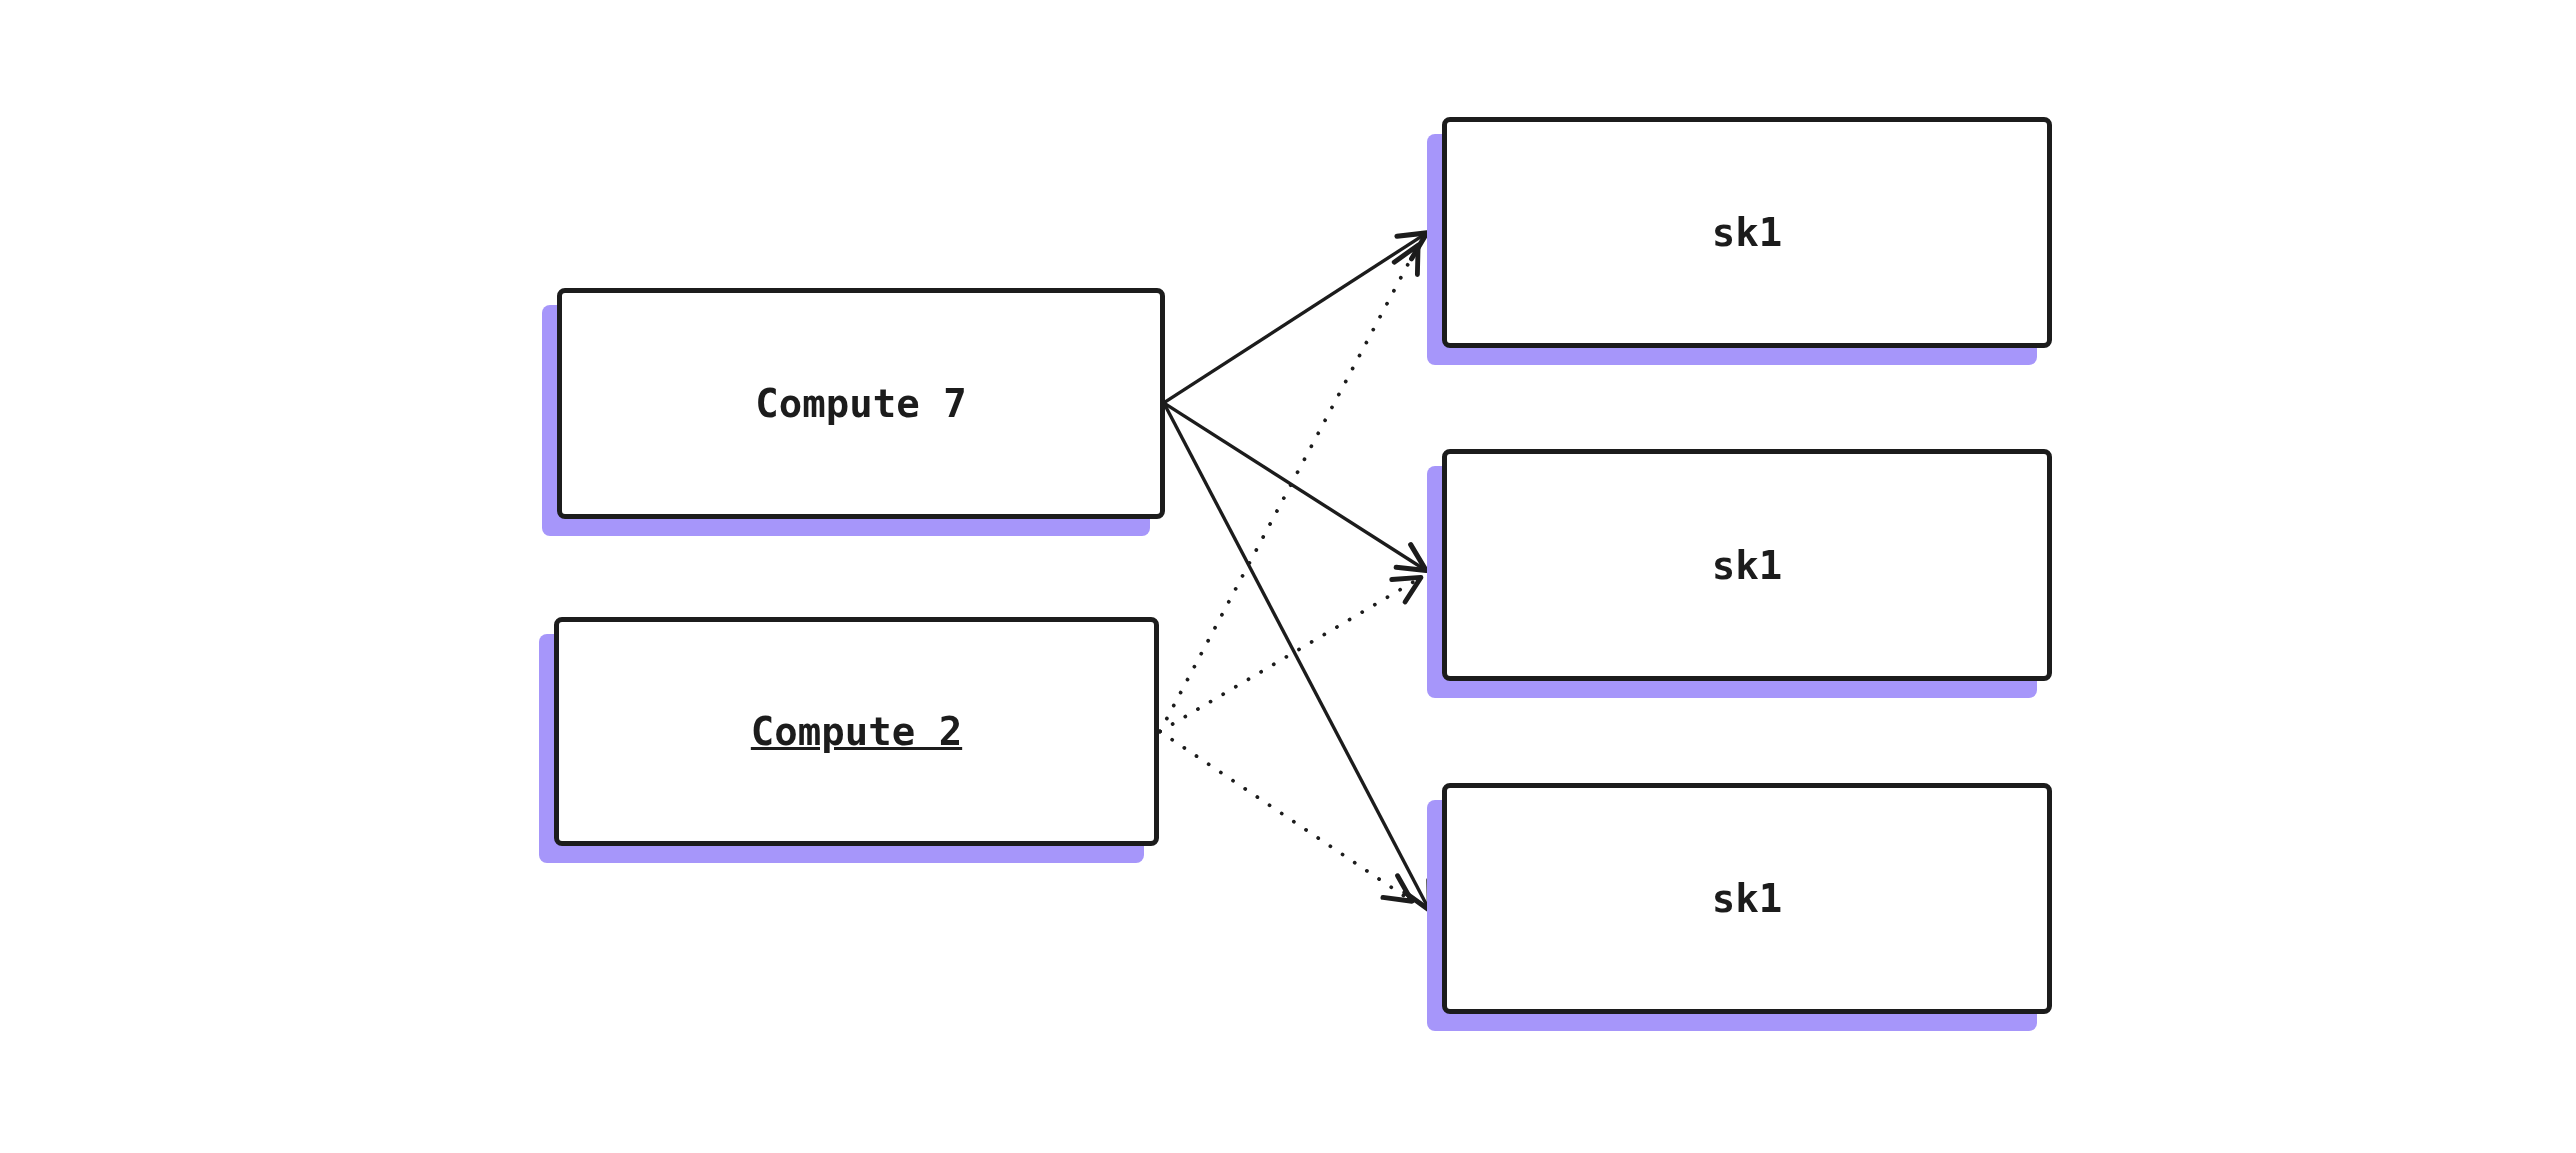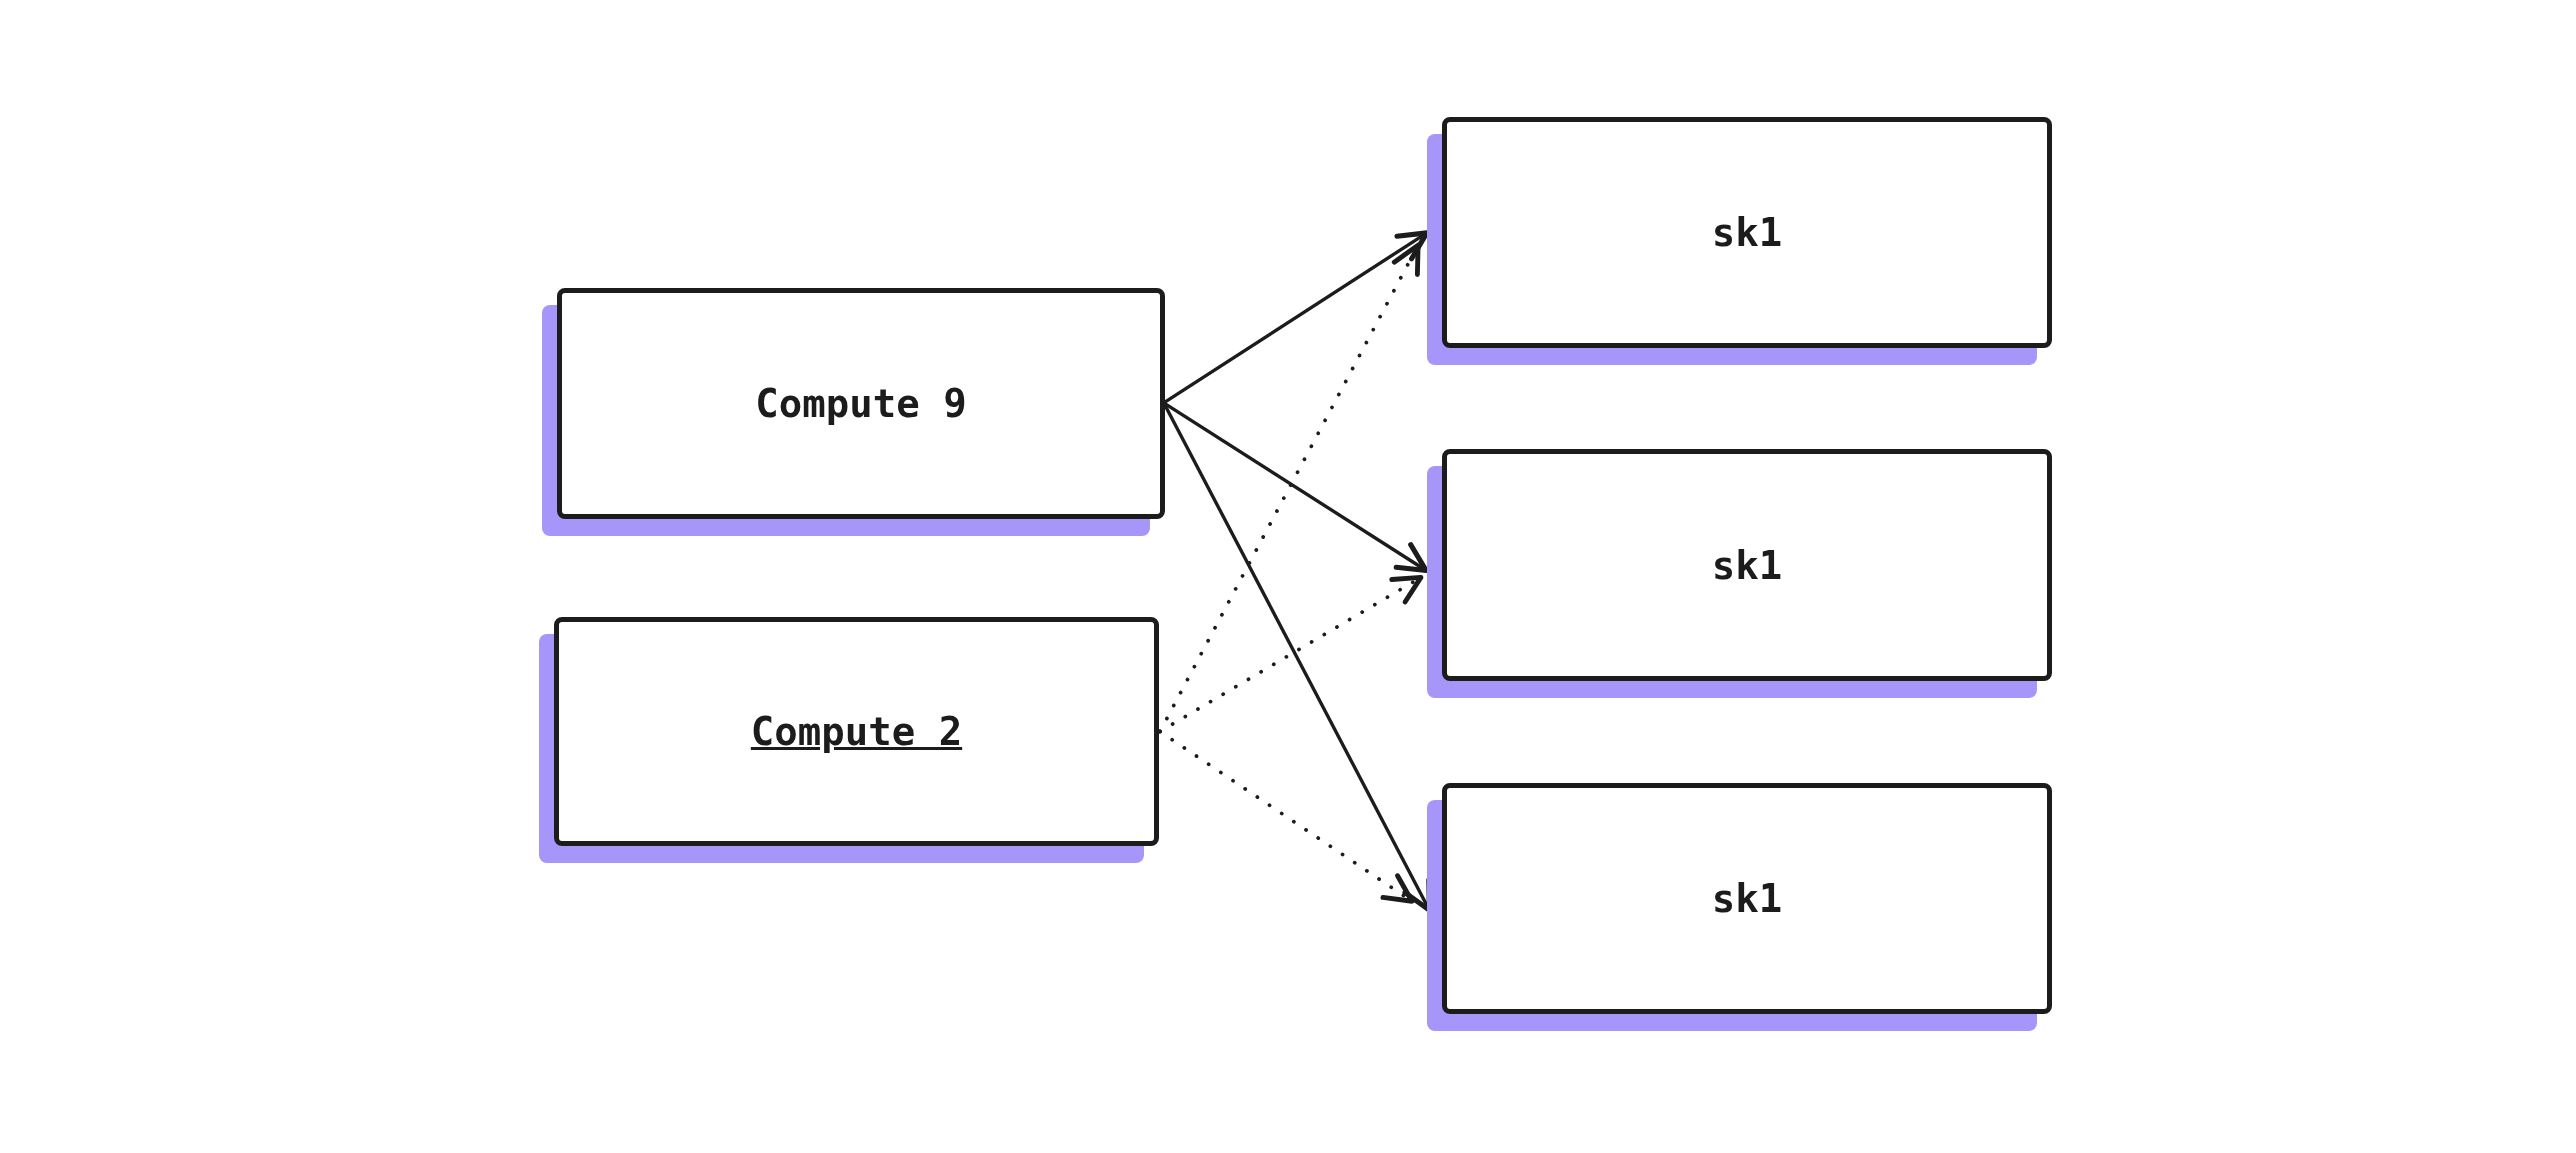--- a/index.html
+++ b/index.html
@@ -74,21 +74,21 @@
     <line class="edge-solid" x1="1554" y1="538" x2="1904" y2="312" marker-end="url(#ah-solid)"></line>
     <line class="edge-solid" x1="1554" y1="538" x2="1903" y2="761" marker-end="url(#ah-solid)"></line>
     <line class="edge-solid" x1="1554" y1="538" x2="1908" y2="1214" marker-end="url(#ah-solid)"></line>
 
     <line class="edge-dotted" x1="1549" y1="977" x2="1894" y2="327" marker-end="url(#ah-dotted)"></line>
     <line class="edge-dotted" x1="1549" y1="977" x2="1898" y2="771" marker-end="url(#ah-dotted)"></line>
     <line class="edge-dotted" x1="1549" y1="977" x2="1886" y2="1204" marker-end="url(#ah-dotted)"></line>
   </svg>
 
   <div class="node node-c1">
-    <span>Compute 9</span>
+    <span>Compute 7</span>
   </div>
 
   <div class="node node-c2">
     <span>Compute 2</span>
   </div>
 
   <div class="node node-s1">
     <span>sk1</span>
   </div>
 

